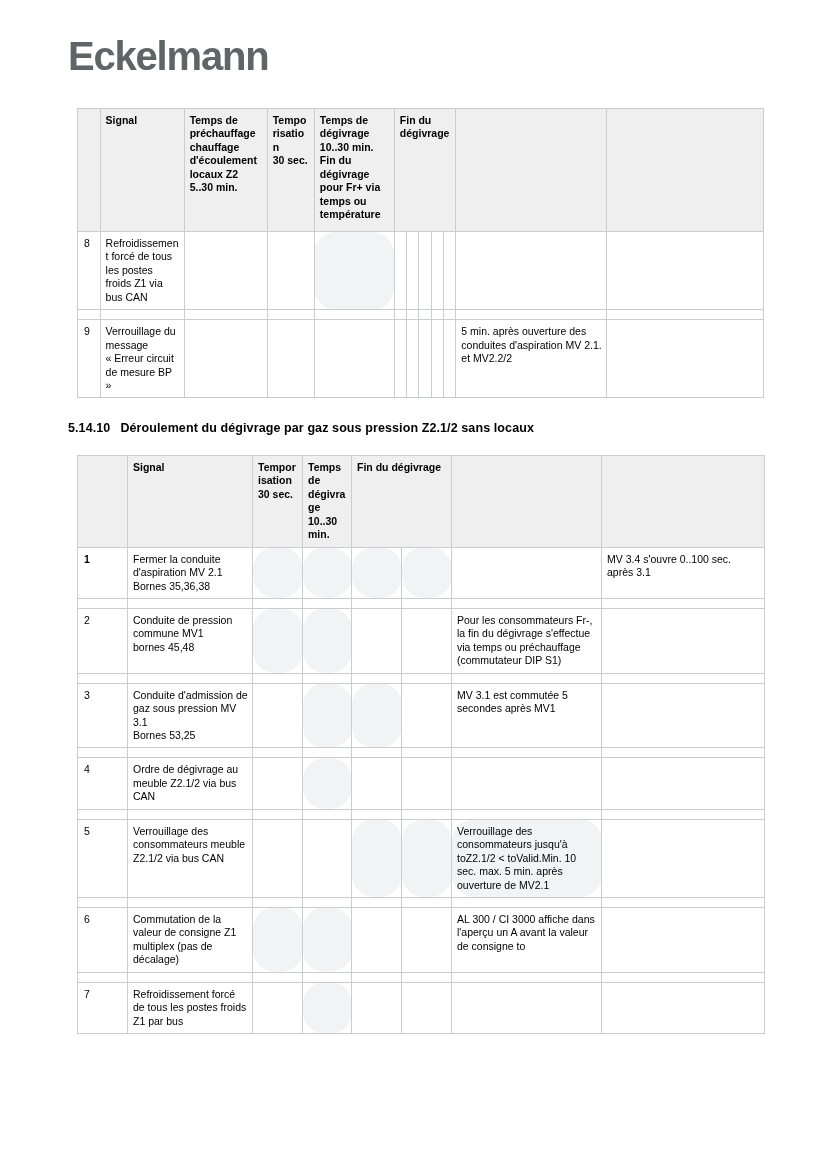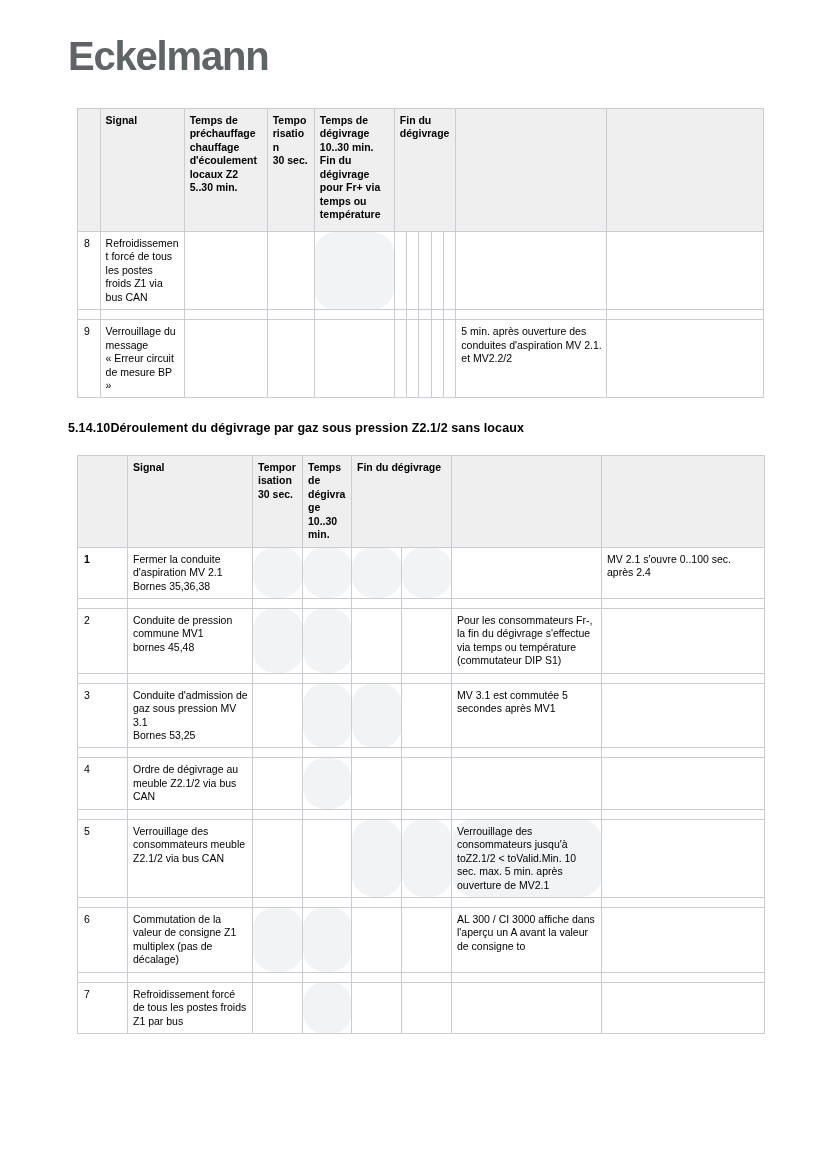--- a/index.html
+++ b/index.html
@@ -72,21 +72,21 @@
 
   
   .sec-head {
     position: absolute;
     left: 68px;
     top: 421px;
     font-size: 12.5px;
     font-weight: bold;
     letter-spacing: 0.1px;
   }
-  .sec-head .num { margin-right: 0; }
+  .sec-head .num { margin-right: 10px; }
 
   #table2 {
     position: absolute;
     left: 70px;
     top: 455px;
     width: 687px;
   }
   #table2 .hrow th { height: 80px; }
 
   
@@ -220,42 +220,42 @@
 
       <tr>
         <td class="num b">1</td>
         <td style="white-space:pre-line">Fermer la conduite d'aspiration MV 2.1
 Bornes 35,36,38</td>
         <td class="shade"></td>
         <td class="shade"></td>
         <td class="shade"></td>
         <td class="shade"></td>
         <td></td>
-        <td>MV 2.1 s'ouvre 0..100 sec. après 2.4</td>
+        <td>MV 3.4 s'ouvre 0..100 sec. après 3.1</td>
       </tr>
       <tr>
         <td class="gap"></td>
           <td class="gap"></td>
         <td class="gap"></td>
           <td class="gap"></td>
         <td class="gap"></td>
           <td class="gap"></td>
         <td class="gap"></td>
           <td class="gap"></td>
       </tr>
 
       <tr>
         <td class="num">2</td>
         <td style="white-space:pre-line">Conduite de pression commune MV1
 bornes 45,48</td>
         <td class="shade"></td>
         <td class="shade"></td>
         <td></td>
         <td></td>
-        <td>Pour les consommateurs Fr-, la fin du dégivrage s'effectue via temps ou température (commutateur DIP S1)</td>
+        <td>Pour les consommateurs Fr-, la fin du dégivrage s'effectue via temps ou préchauffage (commutateur DIP S1)</td>
         <td></td>
       </tr>
       <tr>
         <td class="gap"></td>
           <td class="gap"></td>
         <td class="gap"></td>
           <td class="gap"></td>
         <td class="gap"></td>
           <td class="gap"></td>
         <td class="gap"></td>

